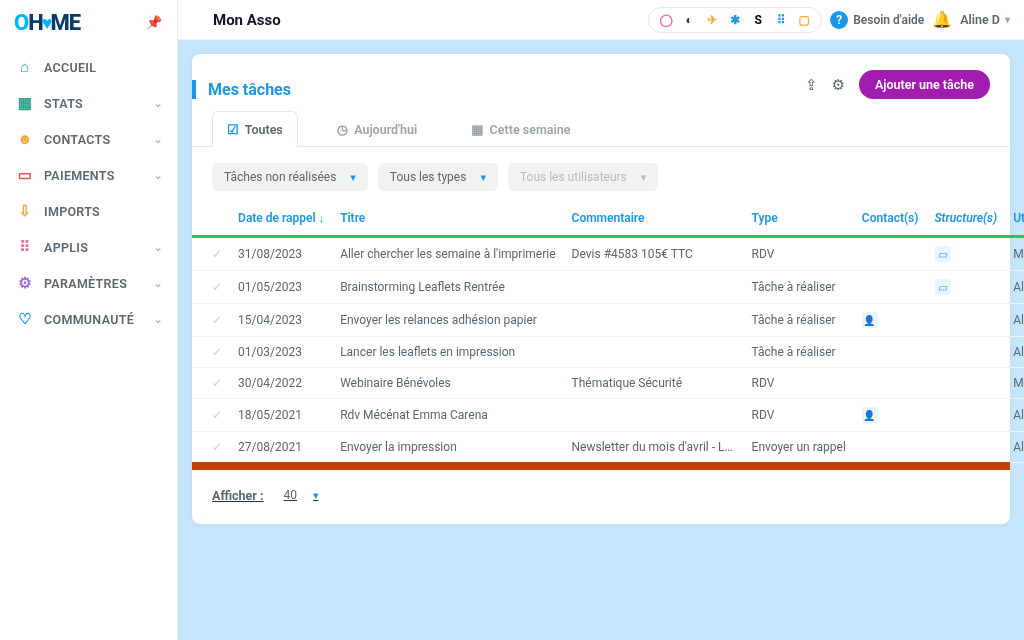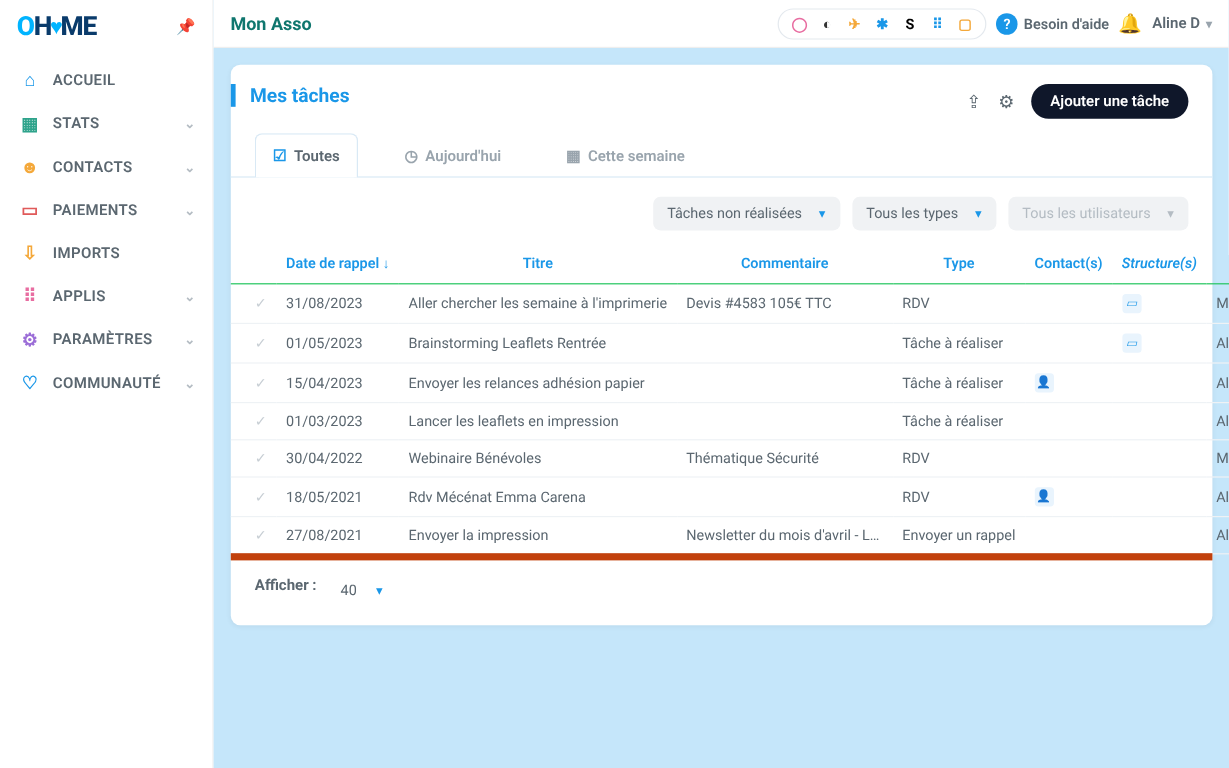--- a/index.html
+++ b/index.html
@@ -23,67 +23,67 @@
 .ic-contacts { color: #f4a83a; }
 .ic-pay { color: #e05a5a; }
 .ic-import { color: #f4a83a; }
 .ic-apps { color: #e86da1; }
 .ic-params { color: #9b6dd7; }
 .ic-comm { color: #1a97e8; }
 
 
 .main { flex: 1; display: flex; flex-direction: column; background: #c5e6fa; min-width: 0; }
 .topbar { height: 40px; background: #fff; display: flex; align-items: center; padding: 0 14px; border-bottom: 1px solid #eee; }
-.org-name { font-weight: 700; color: #0f766e; font-size: 15px; }
+.org-name { font-weight: 700; color: #0f172a; font-size: 15px; margin-left: 21px; }
 .top-right { margin-left: auto; display: flex; align-items: center; gap: 8px; }
 .tiny-icons { display: flex; align-items: center; gap: 5px; border: 1px solid #e4e9ee; border-radius: 20px; padding: 3px 8px; }
 .tiny { width: 18px; height: 18px; display: flex; align-items: center; justify-content: center; font-size: 12px; font-weight: 700; }
 .help-badge { display: flex; align-items: center; gap: 5px; font-size: 12px; font-weight: 600; color: #5b6770; cursor: pointer; }
 .help-badge .q { background: #1a97e8; color: #fff; width: 18px; height: 18px; border-radius: 50%; display: flex; align-items: center; justify-content: center; font-size: 12px; }
 .bell { color: #1a97e8; font-size: 16px; }
 .user-pill { display: flex; align-items: center; gap: 5px; font-size: 12.5px; font-weight: 600; color: #5b6770; cursor: pointer; }
 .user-pill .chev { font-size: 10px; color: #99a4ad; }
 
 
 .content { flex: 1; padding: 14px; overflow: auto; }
 .card { background: #fff; border-radius: 8px; box-shadow: 0 1px 4px rgba(0,0,0,.05); }
-.card-head { display: flex; align-items: flex-start; padding: 16px 20px 0 20px; }
+.card-head { display: flex; align-items: flex-end; padding: 16px 20px 0 20px; }
 .title-bar { border-left: 4px solid #1a97e8; padding-left: 12px; margin-left: -20px; padding-right: 8px; }
 .card-title { font-size: 16px; font-weight: 700; color: #1a97e8; }
 .head-actions { margin-left: auto; display: flex; align-items: center; gap: 14px; }
 .icon-btn { color: #5b6770; font-size: 15px; cursor: pointer; }
-.primary-btn { background: #0f172a; color: #fff; border: none; border-radius: 16px; padding: 7px 16px; font-size: 12.5px; font-weight: 600; cursor: pointer; }
+.primary-btn { background: #a21caf; color: #fff; border: none; border-radius: 16px; padding: 7px 16px; font-size: 12.5px; font-weight: 600; cursor: pointer; }
 
 .tabs { display: flex; padding: 12px 20px 0 20px; border-bottom: 1px solid #d9e9f5; gap: 24px; }
 .tab { display: flex; align-items: center; gap: 6px; padding: 10px 14px; font-size: 12.5px; font-weight: 600; color: #99a4ad; cursor: pointer; border: 1px solid transparent; border-bottom: none; border-radius: 6px 6px 0 0; margin-bottom: -1px; }
 .tab.active { border-color: #d9e9f5; background: #fff; color: #5b6770; }
 .tab .tic { font-size: 13px; }
 .tab.active .tic-check { color: #1a97e8; }
 
-.filters { display: flex; gap: 10px; padding: 16px 20px 10px 20px; justify-content: flex-end; }
+.filters { display: flex; gap: 10px; padding: 16px 20px 10px 20px; }
 .filter { background: #f0f2f4; border-radius: 6px; padding: 7px 12px; display: flex; align-items: center; gap: 14px; font-size: 12px; color: #5b6770; cursor: pointer; }
 .filter .dd { color: #1a97e8; font-size: 11px; }
 .filter.disabled { color: #b4bcc3; }
 .filter.disabled .dd { color: #b4bcc3; }
 
 .tbl { width: 100%; border-collapse: collapse; }
-.tbl thead th { text-align: center; font-size: 12px; font-weight: 600; color: #1a97e8; padding: 10px 8px 10px 8px; border-bottom: 1px solid #22c55e; white-space: nowrap; }
+.tbl thead th { text-align: left; font-size: 12px; font-weight: 600; color: #1a97e8; padding: 10px 8px 10px 8px; border-bottom: 3px solid #22c55e; white-space: nowrap; }
 .tbl thead th:first-child { padding-left: 20px; width: 28px; }
 .tbl tbody td { font-size: 12px; color: #5b6770; padding: 8px 8px; border-bottom: 1px solid #eef2f5; white-space: nowrap; overflow: hidden; text-overflow: ellipsis; }
 .tbl tbody td:first-child { padding-left: 20px; color: #c7ced4; }
 .sort-ic { color: #1a97e8; font-size: 11px; margin-left: 3px; }
 .chip { background: #e9f4fd; color: #1a97e8; width: 16px; height: 16px; display: inline-flex; align-items: center; justify-content: center; border-radius: 3px; font-size: 10px; }
 .col-date { width: 90px; }
 .col-title { width: 165px; }
 .col-comment { width: 180px; max-width: 180px; }
 .col-type { width: 85px; }
 .col-contact { width: 70px; }
 .col-struct { width: 70px; font-style: italic; }
 
-.card-foot { padding: 14px 20px 18px; display: flex; align-items: flex-start; gap: 10px; border-top: 6px solid #c2410c; margin-top: -1px; }
+.card-foot { padding: 14px 20px 18px; display: flex; align-items: center; gap: 10px; border-top: 8px solid #c2410c; margin-top: -1px; text-decoration: underline; }
 .foot-label { font-size: 12.5px; font-weight: 700; color: #5b6770; }
 .foot-select { display: flex; align-items: center; gap: 16px; font-size: 12px; color: #5b6770; padding: 4px 10px; cursor: pointer; }
 .foot-select .dd { color: #1a97e8; font-size: 11px; }
 </style>
 </head>
 <body>
 
 <div class="app">
   <aside class="sidebar">
     <div class="logo-row">

